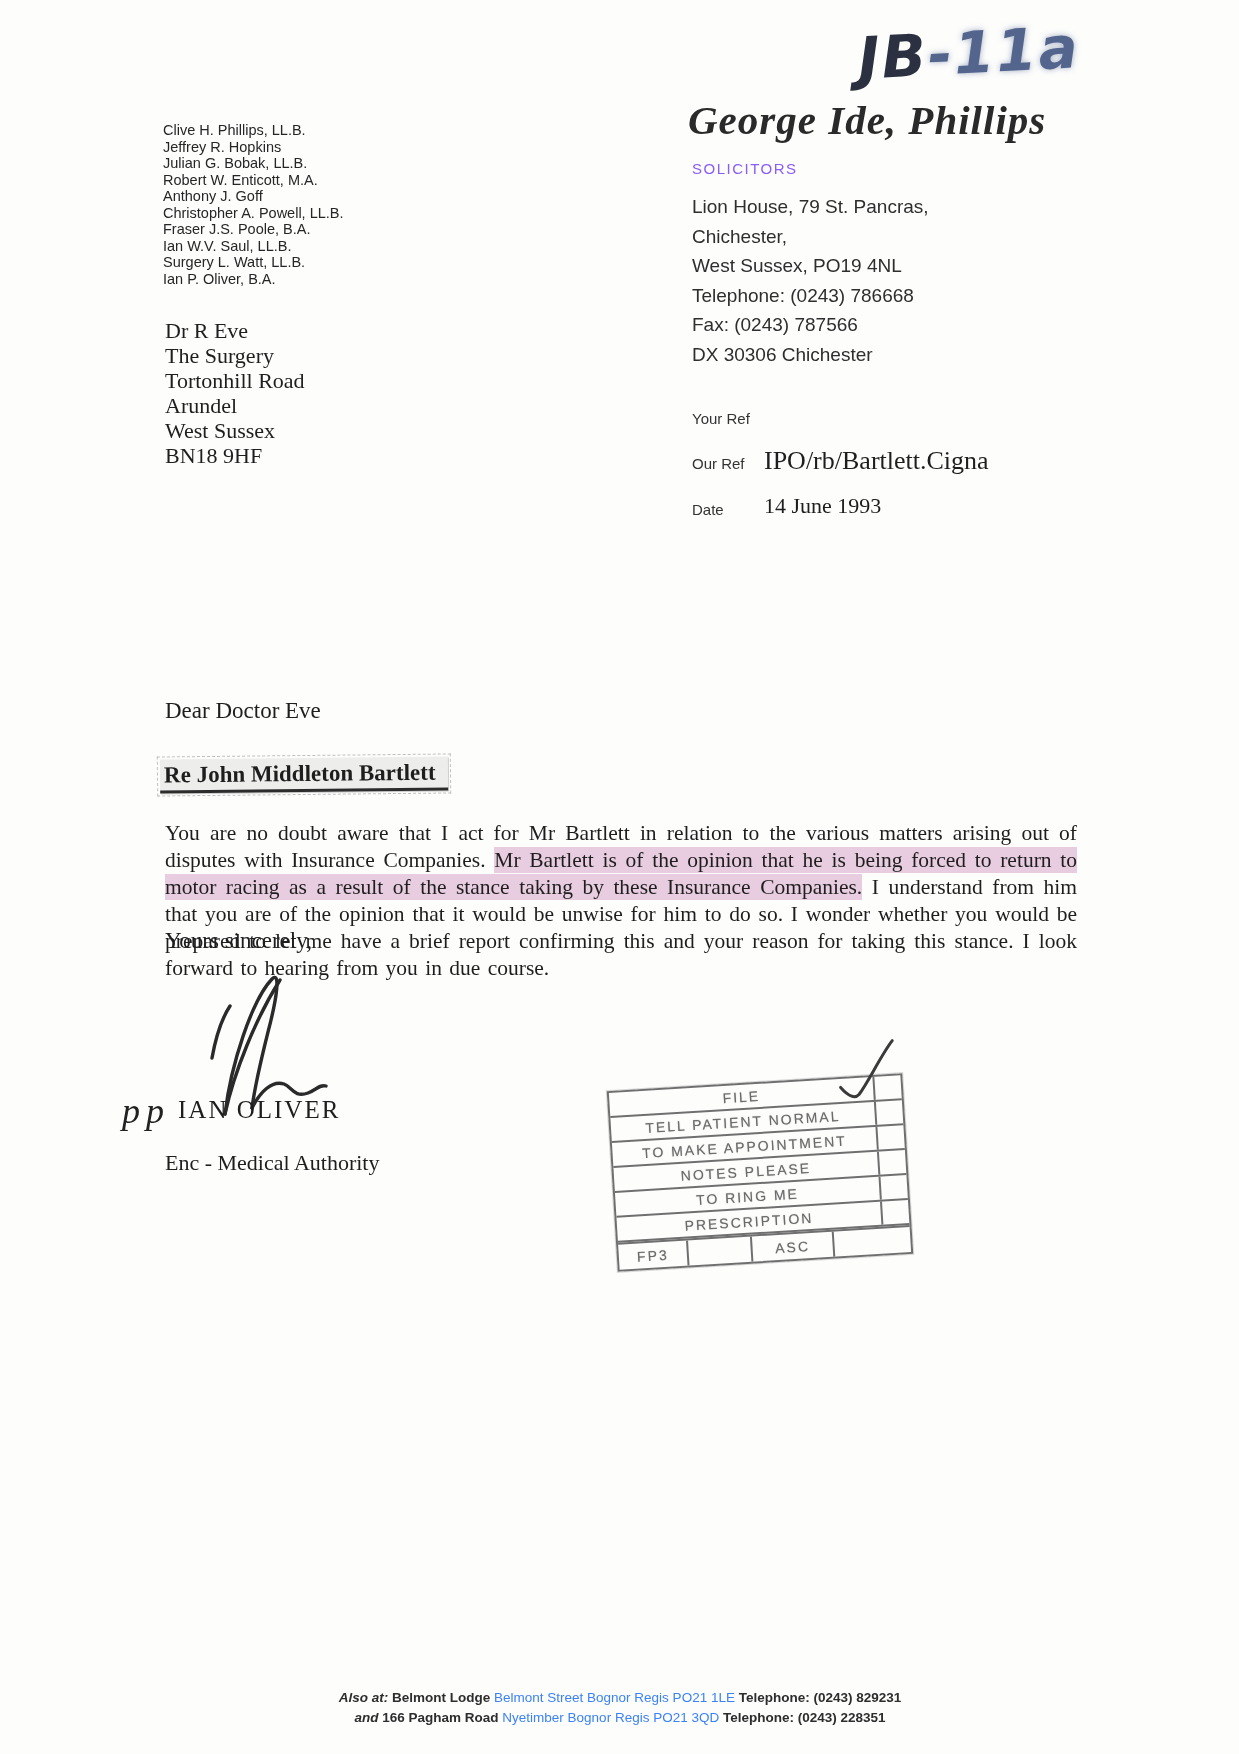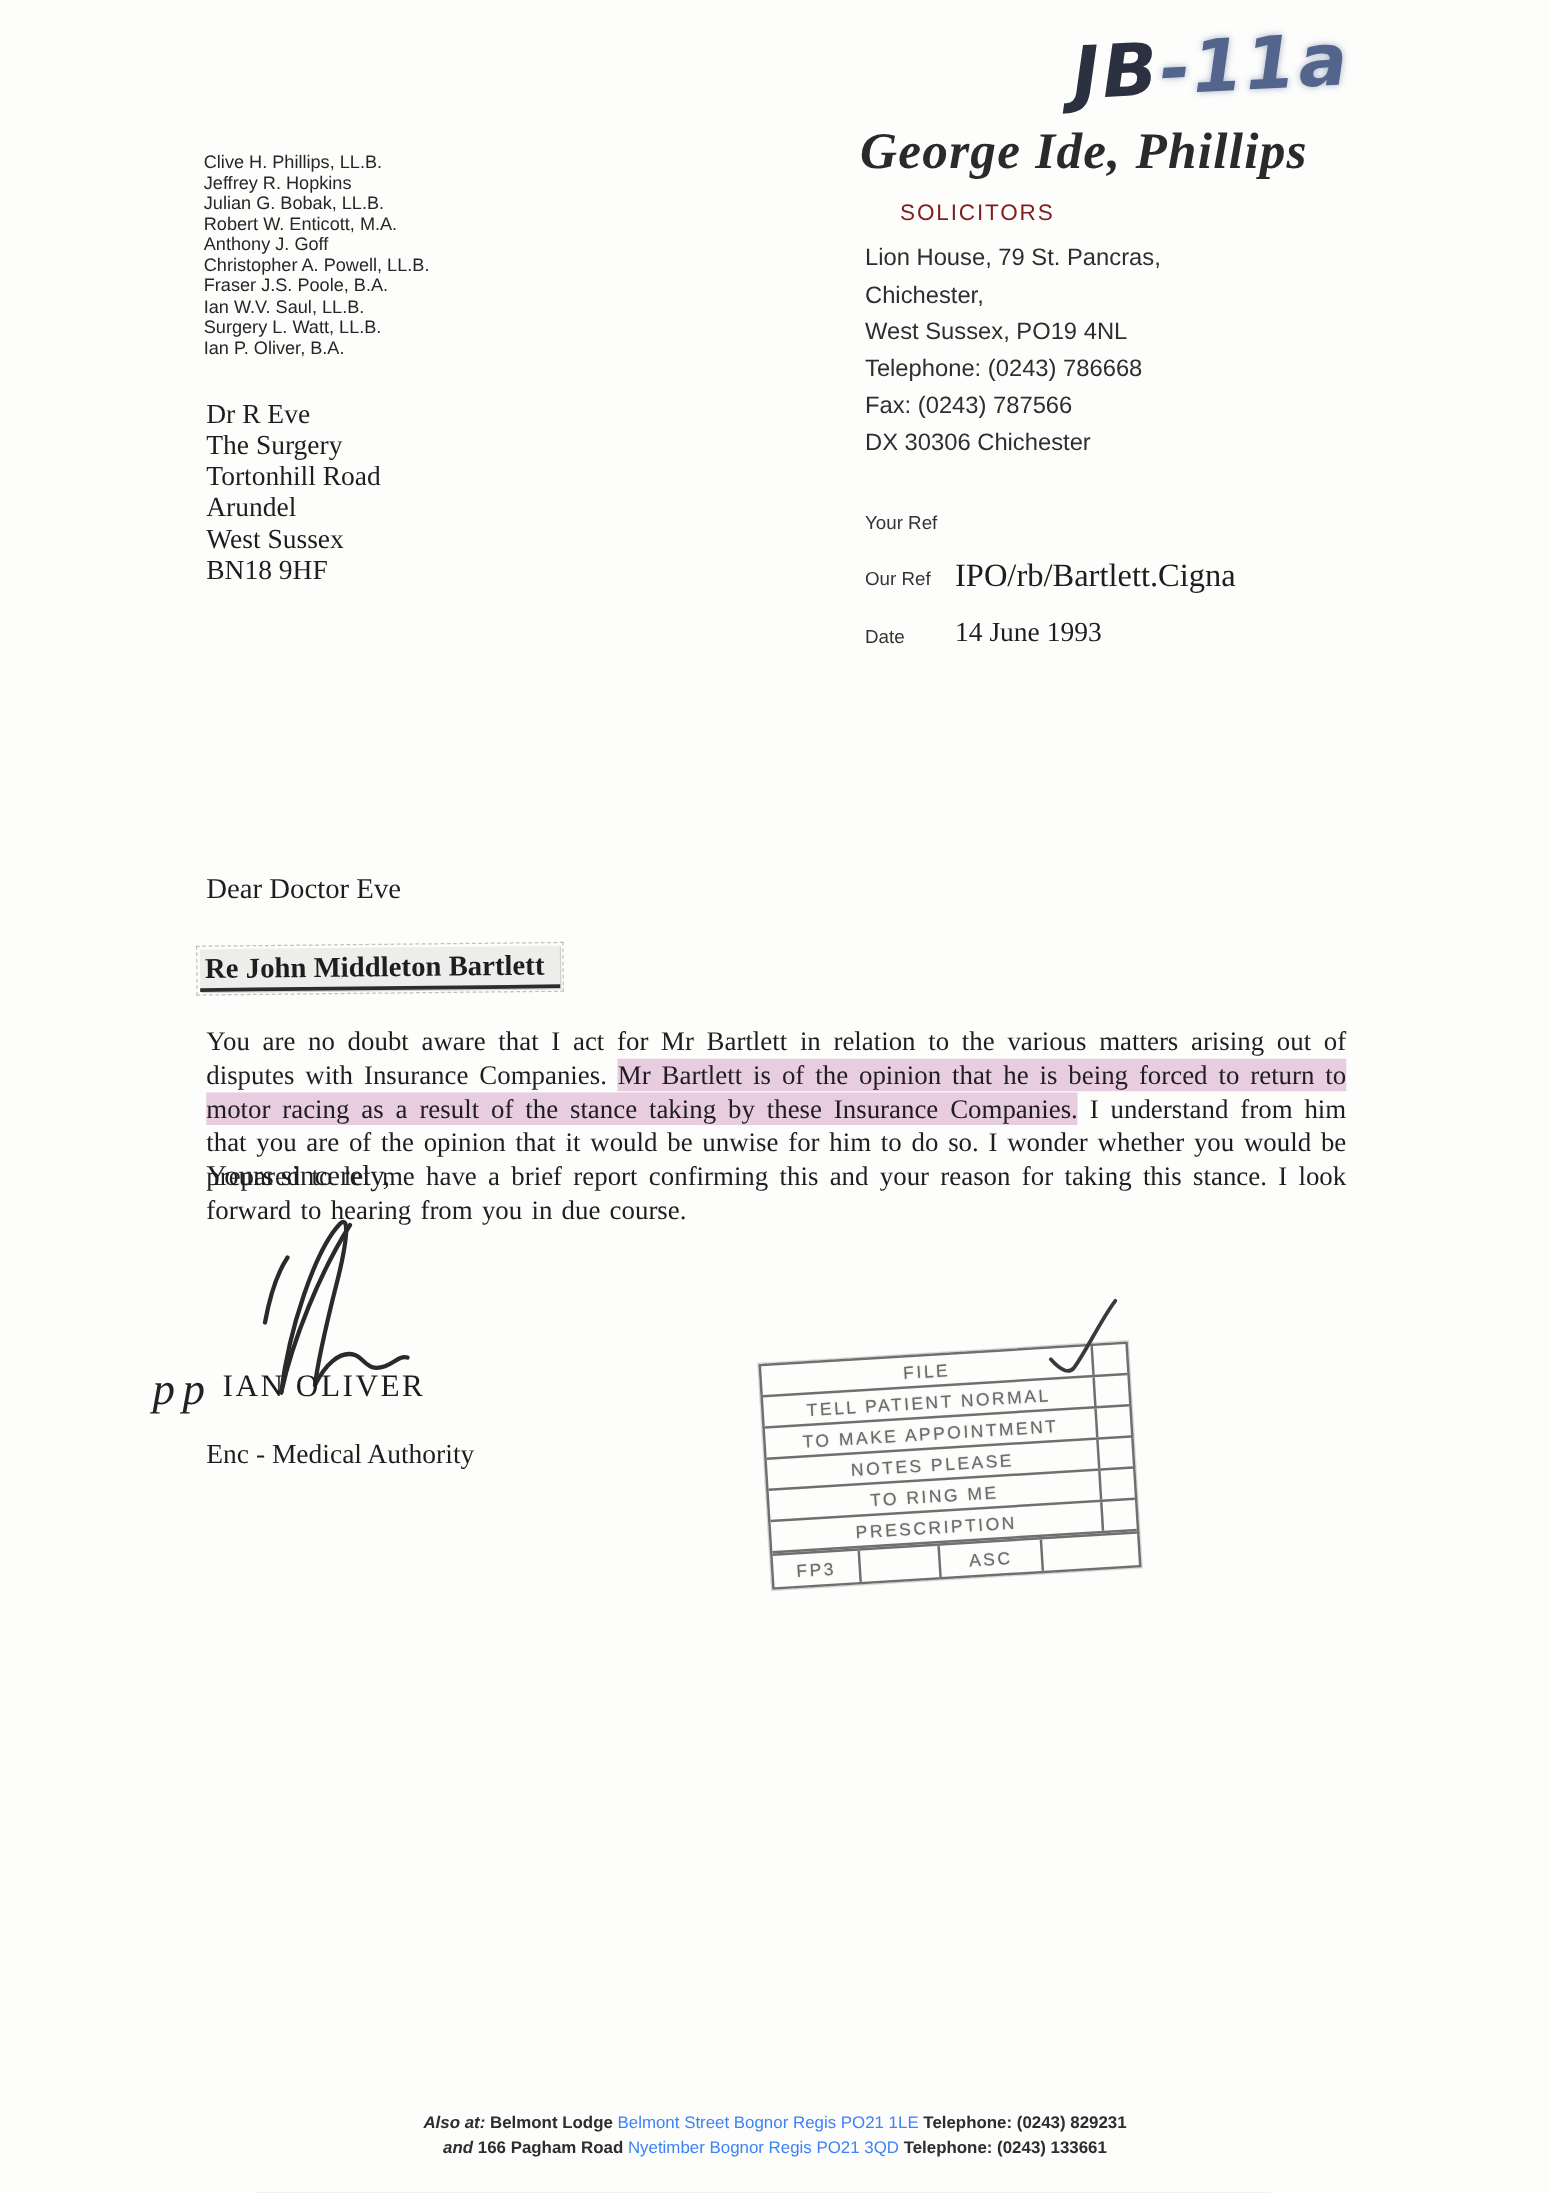--- a/index.html
+++ b/index.html
@@ -33,21 +33,21 @@
   .firm-name{
     position:absolute;left:688px;top:96px;
     font-family:"Liberation Serif", serif;
     font-style:italic;font-weight:600;
     font-size:41px;color:#2a2a2a;letter-spacing:1px;
     white-space:nowrap;
   }
   .firm-type{
     position:absolute;left:692px;top:160px;
     font-family:"Liberation Sans", sans-serif;
-    font-size:18px;letter-spacing:1.5px;color:#7f1d1d;margin-left:28px;
+    font-size:15px;letter-spacing:1.5px;color:#8b5cf6;
   }
   .firm-address{
     position:absolute;left:692px;top:192px;
     font-family:"Liberation Sans", sans-serif;
     font-size:19px;line-height:29.5px;color:#2e2e2e;
   }
   
   .recipient{
     position:absolute;left:165px;top:318px;
     font-size:22px;line-height:25px;
@@ -249,17 +249,17 @@
     <div>
       <span class="pfx">Also at:</span>
       <b>Belmont Lodge</b>
       <span class="lite">Belmont Street  Bognor Regis  PO21 1LE</span>
       <b>Telephone: (0243) 829231</b>
     </div>
     <div>
       <span class="pfx">and</span>
       <b>166 Pagham Road</b>
       <span class="lite">Nyetimber  Bognor Regis  PO21 3QD</span>
-      <b>Telephone: (0243) 133661</b>
+      <b>Telephone: (0243) 228351</b>
     </div>
   </div>
 
 </div>
 
 </body></html>

